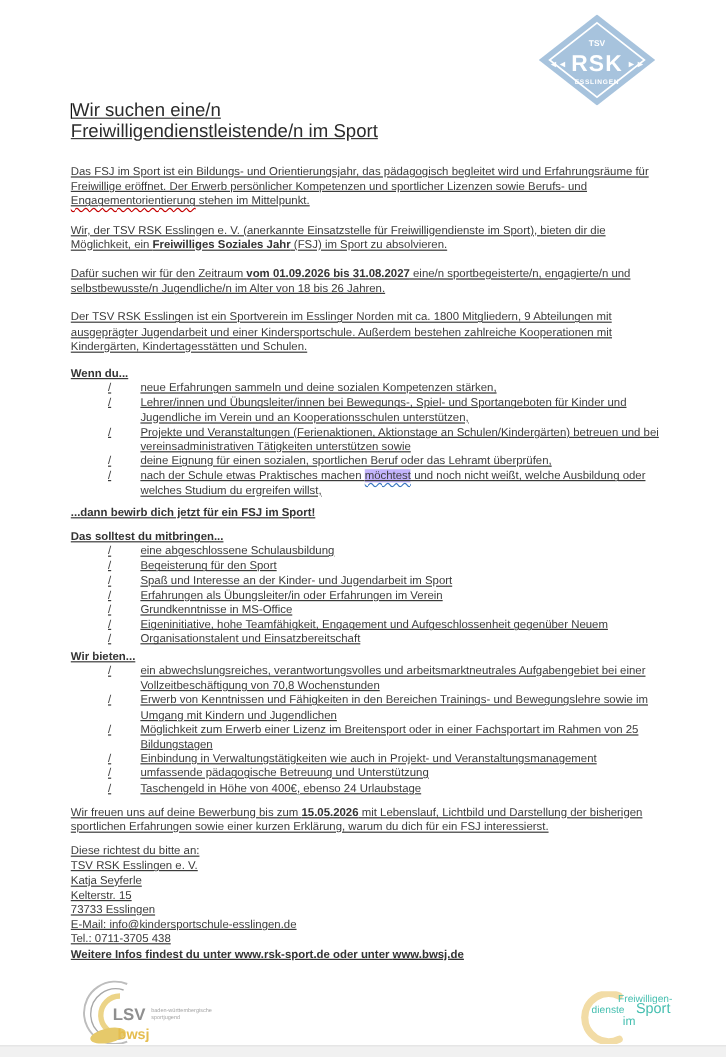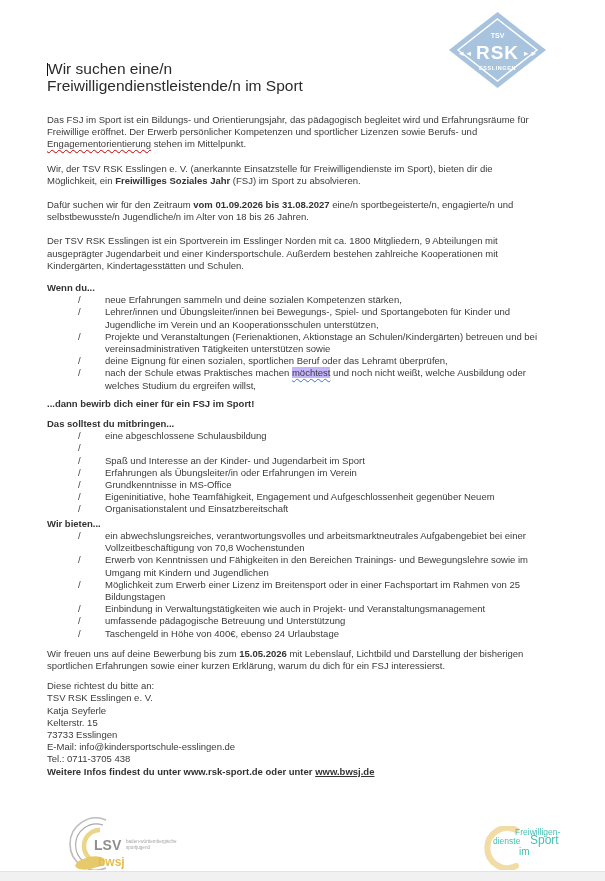--- a/index.html
+++ b/index.html
@@ -6,24 +6,24 @@
   html,body { background:#fff; }
   .page {
     position:relative;
     width:605px; height:881px;
     background:#ffffff;
     font-family:"Liberation Sans", sans-serif;
     color:#3b3b3b;
     overflow:hidden;
   }
   .content {
-    position:absolute; left:47px; top:0;
+    position:absolute; left:59px; top:0;
     width:494px;
-    padding-top:60px;
-    font-size:9.5px; line-height:12.2px;
+    padding-top:84px;
+    font-size:9.5px; line-height:12.2px;text-decoration:underline;
   }
   .doc-title {
     font-size:15.5px; line-height:17px;
     font-weight:400; color:#2b2b2b;
     margin-bottom:20px;
   }
   .caret {
     display:inline-block; width:1px; height:13px;
     background:#111; vertical-align:-2px; margin-right:0px;
   }
@@ -121,30 +121,31 @@
       <div class="li">
           <span class="marker">/</span>
           <span class="txt">deine Eignung für einen sozialen, sportlichen Beruf oder das Lehramt überprüfen,</span>
         </div>
       <div class="li">
           <span class="marker">/</span>
           <span class="txt"><span>nach der Schule etwas Praktisches machen </span><span class="sp-blue">möchtest</span><span> und noch nicht weißt, welche Ausbildung oder welches Studium du ergreifen willst,</span></span>
         </div>
     </div>
 
-    <p class="h mb8">...dann bewirb dich einer für ein FSJ im Sport!</p>
+    <p class="h mb8">...dann bewirb dich jetzt für ein FSJ im Sport!</p>
 
     <div class="h">Das solltest du mitbringen...</div>
     <div class="list mb2">
       <div class="li">
           <span class="marker">/</span>
           <span class="txt">eine abgeschlossene Schulausbildung</span>
         </div>
       <div class="li">
           <span class="marker">/</span>
+          <span class="txt">Begeisterung für den Sport</span>
         </div>
       <div class="li">
           <span class="marker">/</span>
           <span class="txt">Spaß und Interesse an der Kinder- und Jugendarbeit im Sport</span>
         </div>
       <div class="li">
           <span class="marker">/</span>
           <span class="txt">Erfahrungen als Übungsleiter/in oder Erfahrungen im Verein</span>
         </div>
       <div class="li">

